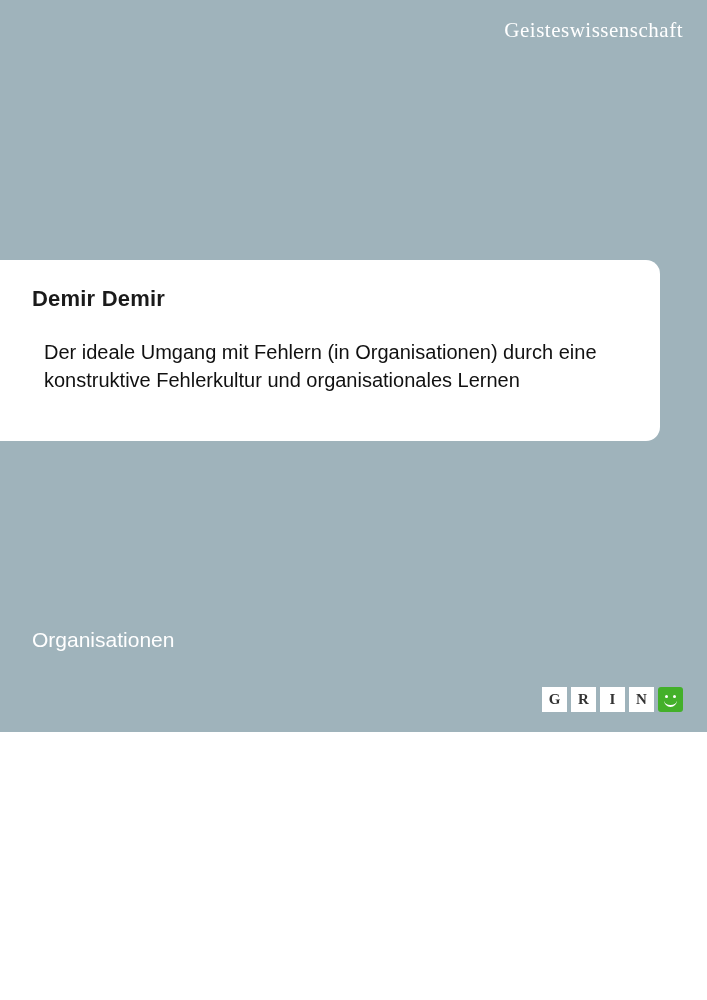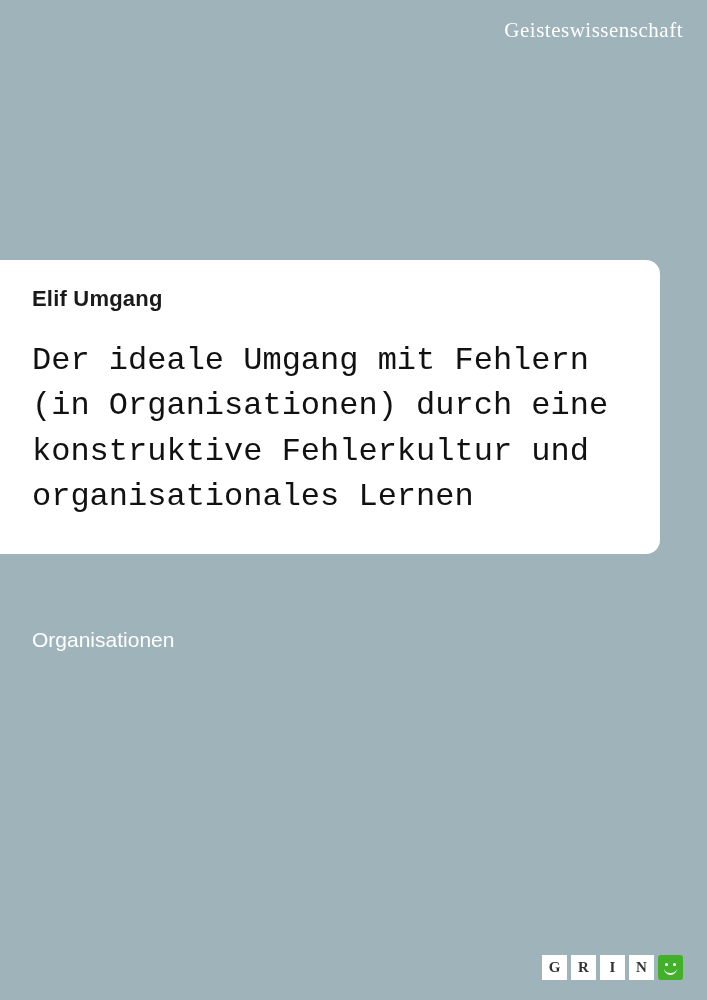--- a/index.html
+++ b/index.html
@@ -10,21 +10,21 @@
     width: 707px;
     height: 1000px;
     background: #ffffff;
     font-family: "Liberation Sans", sans-serif;
     overflow: hidden;
   }
 
   .cover {
     position: relative;
     width: 707px;
-    height: 1000px;
+    height: 732px;
     background: #9fb3bb;
     box-sizing: border-box;
     overflow: hidden;
   }
 
   
   .category {
     position: absolute;
     top: 18px;
     right: 24px;
@@ -51,25 +51,25 @@
   .author {
     font-family: "Liberation Sans", sans-serif;
     font-size: 22px;
     font-weight: bold;
     color: #1a1a1a;
     margin: 0 0 26px 0;
     letter-spacing: 0.2px;
   }
 
   .title {
-    font-family: Liberation Mono, monospace;
-    font-size: 32px;
+    font-family: Liberation Sans, sans-serif;
+    font-size: 20px;
     line-height: 1.42;
     color: #111111;
-    margin: 0;
+    margin: 12px;
     font-weight: normal;
   }
 
   .doctype {
     position: absolute;
     left: 32px;
     top: 628px;
     font-family: "Liberation Sans", sans-serif;
     font-size: 21px;
     color: #ffffff;
@@ -125,21 +125,21 @@
   }
 </style>
 </head>
 <body>
 
 <div class="cover">
 
   <div class="category">Geisteswissenschaft</div>
 
   <div class="title-card">
-    <div class="author">Elif Umgang</div>
+    <div class="author">Demir Demir</div>
     <h1 class="title">Der ideale Umgang mit Fehlern (in Organisationen) durch eine konstruktive Fehlerkultur und organisationales Lernen</h1>
   </div>
 
   <div class="doctype">Organisationen</div>
 
   <div class="logo">
     <span class="logo-letter">G</span>
     <span class="logo-letter">R</span>
     <span class="logo-letter">I</span>
     <span class="logo-letter">N</span>

